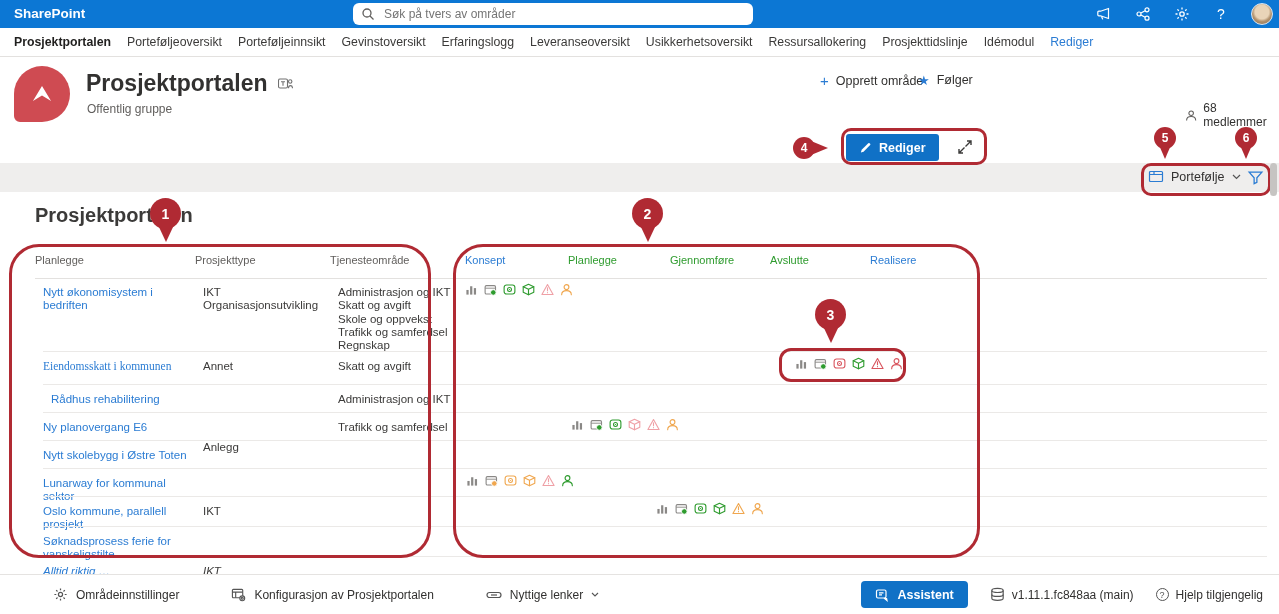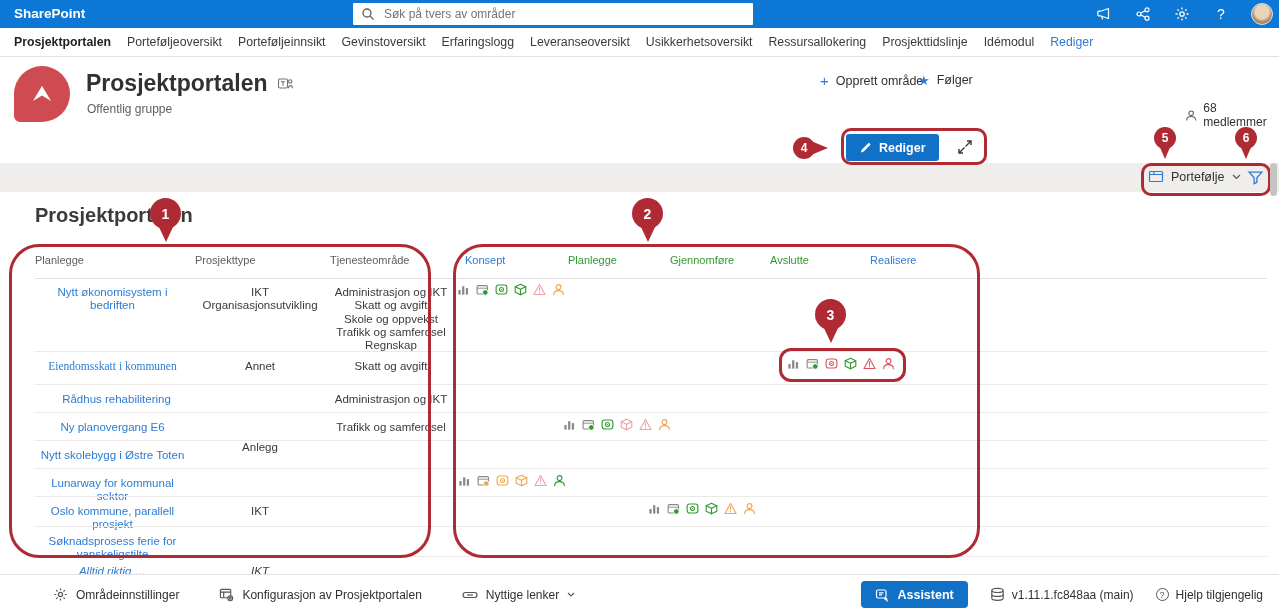--- a/index.html
+++ b/index.html
@@ -4,21 +4,21 @@
 <style>
   html,body{margin:0;padding:0;background:#fff;}
   *{box-sizing:border-box;}
   .screen{position:relative;width:1279px;height:614px;background:#a21caf;overflow:hidden;
           font-family:"Liberation Sans",sans-serif;color:#323130;}
 
   
   .suite{position:absolute;left:0;top:0;right:0;height:28px;background:#0c77d4;}
   .suite-name{position:absolute;left:14px;top:6px;color:#fff;font-size:13.5px;font-weight:700;}
   .searchbox{position:absolute;left:353px;top:3px;width:400px;height:22px;background:#fff;
-             border-radius:1px;display:flex;align-items:center;padding:0 8px;gap:7px;}
+             border-radius:6px;display:flex;align-items:center;padding:0 8px;gap:7px;}
   .searchbox input{border:none;outline:none;font-size:12px;color:#605e5c;width:100%;
                    font-family:"Liberation Sans",sans-serif;background:transparent;}
   .suite-icons{position:absolute;right:6px;top:0;height:28px;display:flex;align-items:center;gap:21px;}
   .suite-ic{display:flex;align-items:center;justify-content:center;width:18px;height:18px;color:#fff;}
   .avatar{width:22px;height:22px;border-radius:50%;border:1px solid #d9e6f2;
           background:radial-gradient(circle at 50% 40%, #e9d4b8 0 44%, #b3936f 60%, #7d6348 100%);}
 
   
   .topnav{position:absolute;left:0;top:28px;right:0;height:29px;background:#fff;
           border-bottom:1px solid #e3e1df;display:flex;align-items:center;gap:16px;
@@ -50,33 +50,33 @@
   .view-band{position:absolute;left:0;top:163px;right:0;height:29px;background:#efeeed;}
   .view-sel{position:absolute;left:1148px;top:6px;display:flex;align-items:center;gap:7px;
             font-size:12.5px;color:#323130;cursor:pointer;}
   .filter-btn{position:absolute;left:1247px;top:6px;width:17px;height:17px;cursor:pointer;}
 
   
   .content{position:absolute;left:0;top:192px;right:0;height:383px;background:#fff;}
   .wp-title{position:absolute;left:35px;top:12px;font-size:20px;font-weight:600;color:#3b3a39;}
   .col-h{position:absolute;top:62px;font-size:11px;color:#605e5c;white-space:nowrap;cursor:pointer;}
   .header-sep{position:absolute;left:35px;right:12px;top:86px;border-top:1px solid #e3e1df;}
-  #rows{position:absolute;left:0;right:0;top:86px;text-align:center;}
+  #rows{position:absolute;left:8px;right:0;top:86px;}
   .row{position:relative;width:100%;}
   .row::after{content:'';position:absolute;left:35px;right:12px;bottom:0;border-bottom:1px solid #ebe9e7;}
   .cell{position:absolute;top:8px;font-size:11.5px;line-height:13.3px;color:#3b3a39;}
   .cell.link{color:#2b7cd3;cursor:pointer;}
   .icon-group{position:absolute;top:5px;display:flex;gap:6px;align-items:center;}
   .st-icon{width:13px;height:13px;display:block;cursor:pointer;}
   .st-icon svg{display:block;}
 
   
   .footer{position:absolute;left:0;top:575px;right:0;height:39px;background:#fff;
           box-shadow:0 -1px 0 #e5e3e1;display:flex;align-items:center;z-index:80;}
-  #footer-items{display:flex;align-items:center;gap:40px;padding-left:53px;font-size:12px;color:#323130;}
+  #footer-items{display:flex;align-items:center;gap:52px;padding-left:53px;font-size:12px;color:#323130;}
   .f-item{display:flex;align-items:center;gap:8px;cursor:pointer;white-space:nowrap;}
   .footer-right{position:absolute;right:16px;top:0;height:39px;display:flex;align-items:center;gap:22px;}
   .assist-btn{height:27px;background:#1071c6;border:none;border-radius:4px;color:#fff;
               font-size:12.5px;font-weight:700;display:flex;align-items:center;gap:8px;
               padding:0 14px;cursor:pointer;font-family:"Liberation Sans",sans-serif;}
   .f-meta{display:flex;align-items:center;gap:7px;font-size:12px;color:#323130;}
   .help-circ{width:13px;height:13px;border:1.2px solid #555;border-radius:50%;display:flex;
              align-items:center;justify-content:center;font-size:9px;color:#555;}
 
   

